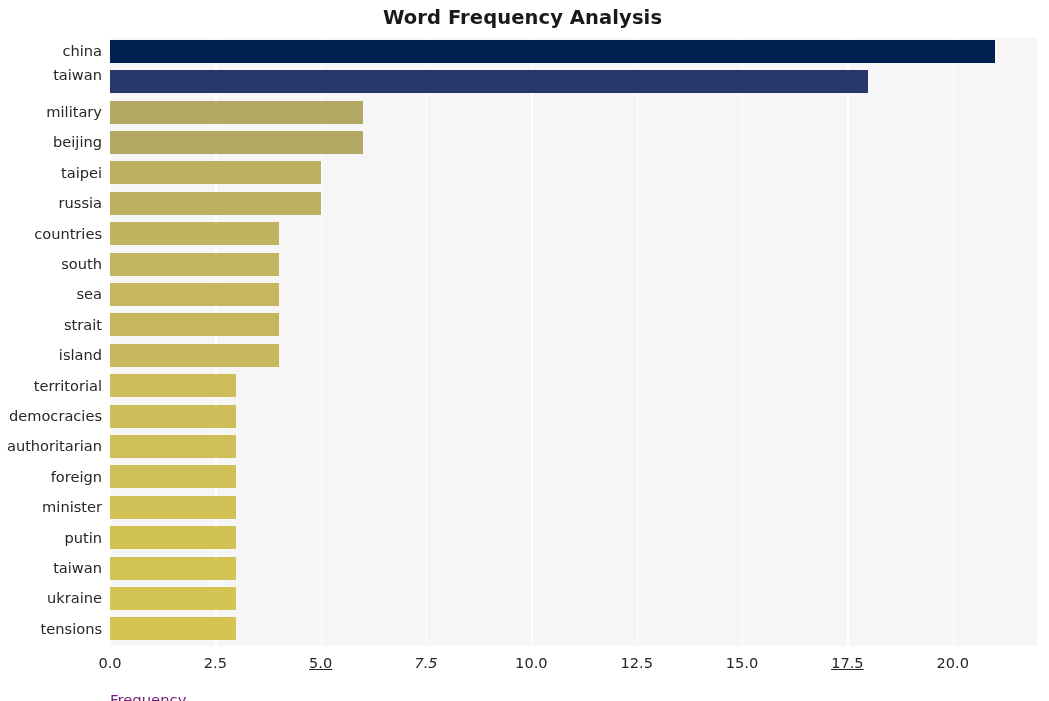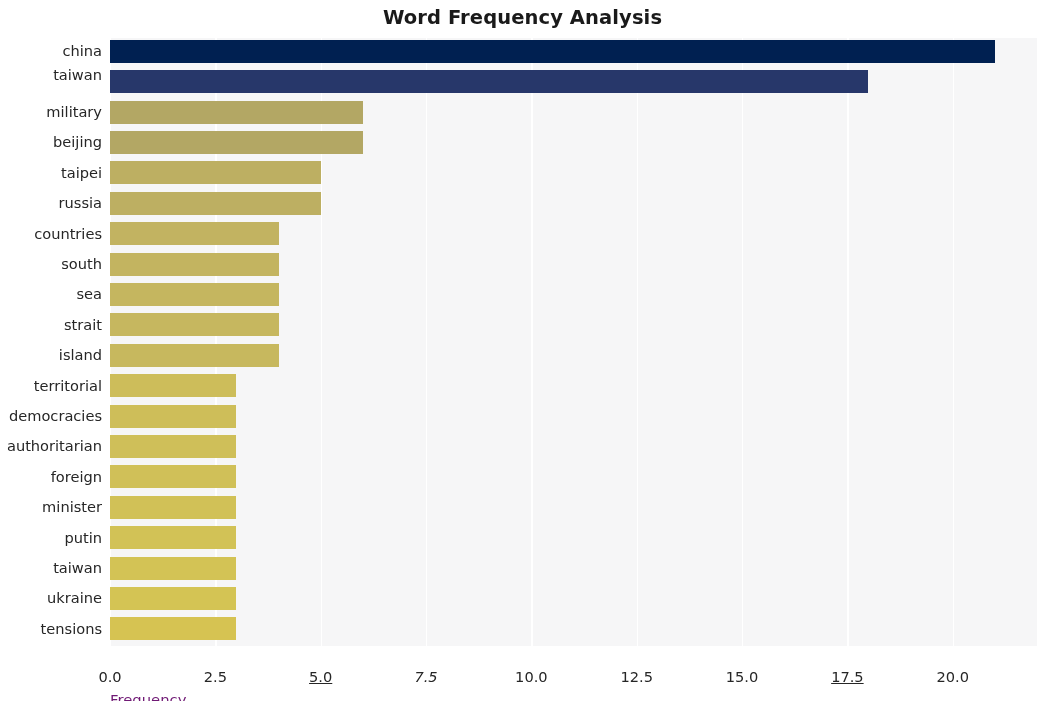--- a/index.html
+++ b/index.html
@@ -80,21 +80,21 @@
   
   .xticks {
     position: absolute;
     left: 110px;
     top: 650px;
     width: 927px;
     height: 22px;
   }
   .xtick {
     position: absolute;
-    top: 18px;
+    top: 4px;
     transform: translateX(-50%);
     font-size: 14.6px;
     color: #262626;
     white-space: nowrap;
   }
   .xaxis-label {
     position: absolute;
     left: 110px;
     top: 691px;
     width: 927px;

